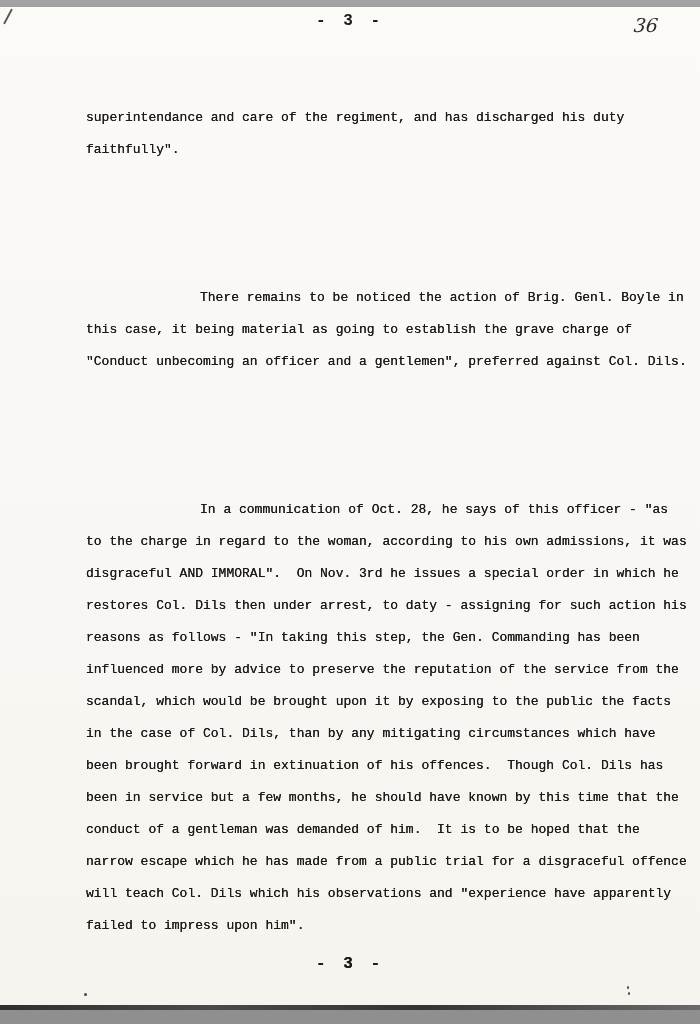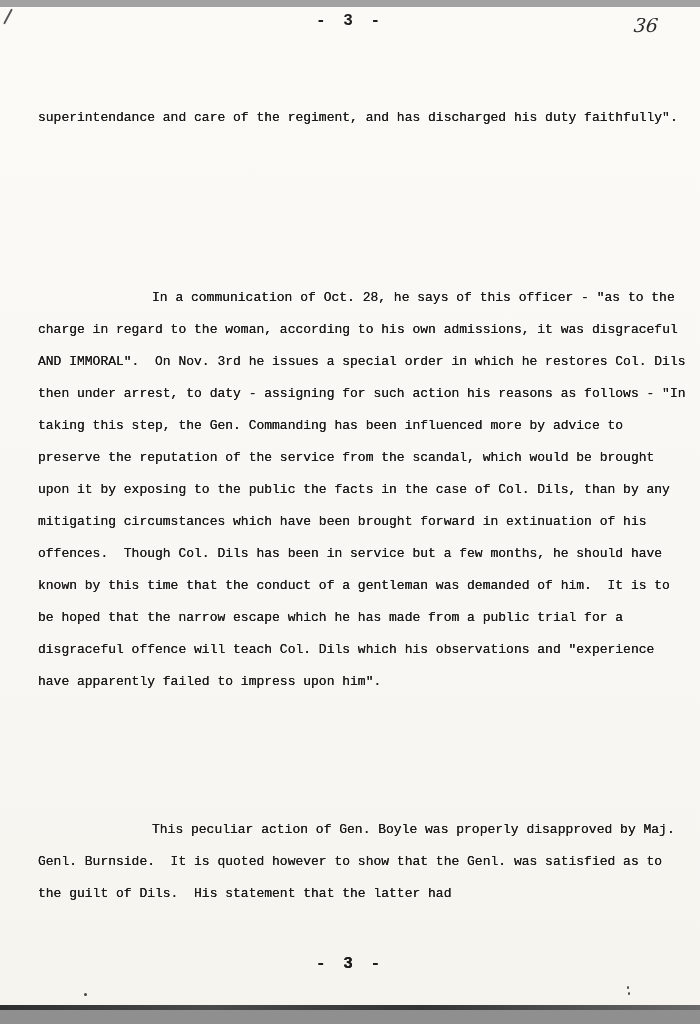--- a/index.html
+++ b/index.html
@@ -41,21 +41,21 @@
     position:absolute; right:42px; top:2px;
     font-family:"DejaVu Serif", serif; font-style:italic;
     font-size:19px; color:#2a2a2a; transform:skewX(-6deg);
   }
   .doc-body {
     position:absolute; top:38px; left:38px; width:652px;
     font-size:13px; line-height:32px; color:#1b1b1b;
     text-shadow:0 0 0.45px #1b1b1b;
     white-space:pre-wrap;
   }
-  .para { margin-bottom:20px; }
+  .para { margin-bottom:20px;margin-left:48px; }
   .para.indent { text-indent:114px; }
   .u { text-underline-offset:3px; }
   .page-number-bottom {
     position:absolute; top:955px; left:0; width:700px; text-align:center;
     font-size:16px; font-weight:700; letter-spacing:4px; color:#1d1d1d;
     text-shadow:0 0 0.45px #1b1b1b;
   }
   .speck { position:absolute; background:#444; border-radius:50%; }
 </style>
 </head>
@@ -66,20 +66,21 @@
 <div class="pen-mark"></div>
 
 <div class="header-row">
   <div class="page-number-top">- 3 -</div>
   <div class="corner-annotation">36</div>
 </div>
 
 <div class="doc-body">
   <div class="para"><span>superintendance and care of the regiment, and has discharged his duty faithfully".</span></div>
 
+  <div class="para indent"><span>There remains to be noticed the action of Brig. Genl. Boyle in this case, it being material as going to establish the grave charge of "Conduct unbecoming an officer and a gentlemen", preferred against Col. Dils.</span></div>
 
   <div class="para indent"><span>In a communication of Oct. 28, he says of this officer - "as to the charge in regard to the </span><span class="u">woman</span><span>, </span><span class="u">according to his own admissions</span><span>, it was disgraceful AND IMMORAL".  On Nov. 3rd he issues a special order in which he restores Col. Dils then under arrest, to daty - assigning for such action his reasons as follows - "In taking this step, the Gen. Commanding has been influenced more by advice to preserve the reputation of the service from the scandal, which would be brought upon it by exposing to the public the facts in the case of Col. Dils, than by any mitigating circumstances which have been brought forward in extinuation of his offences.  Though Col. Dils has been in service but a few months, he should have known by this time that the conduct of a gentleman was demanded of him.  It is to be hoped that the narrow escape which he has made from a public trial for a disgraceful offence will teach Col. Dils which his observations and "experience have apparently failed to impress upon him".</span></div>
 
   <div class="para indent"><span>This peculiar action of Gen. Boyle was properly disapproved by Maj. Genl. Burnside.  It is quoted however to show that the Genl. was satisfied as to the guilt of Dils.  His statement that the latter had </span></div>
 
   
 </div>
 
 <div class="page-number-bottom">- 3 -</div>
 

